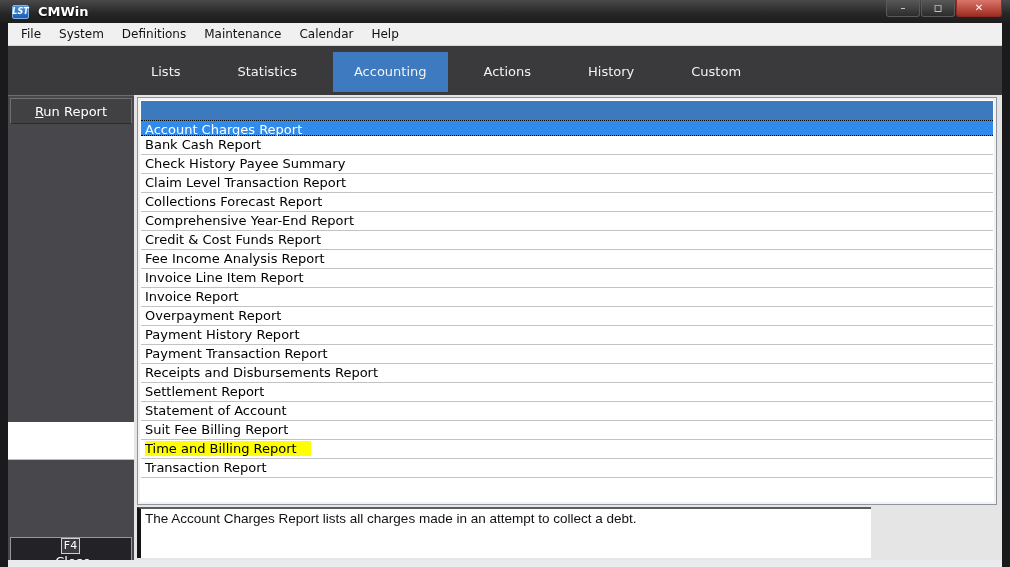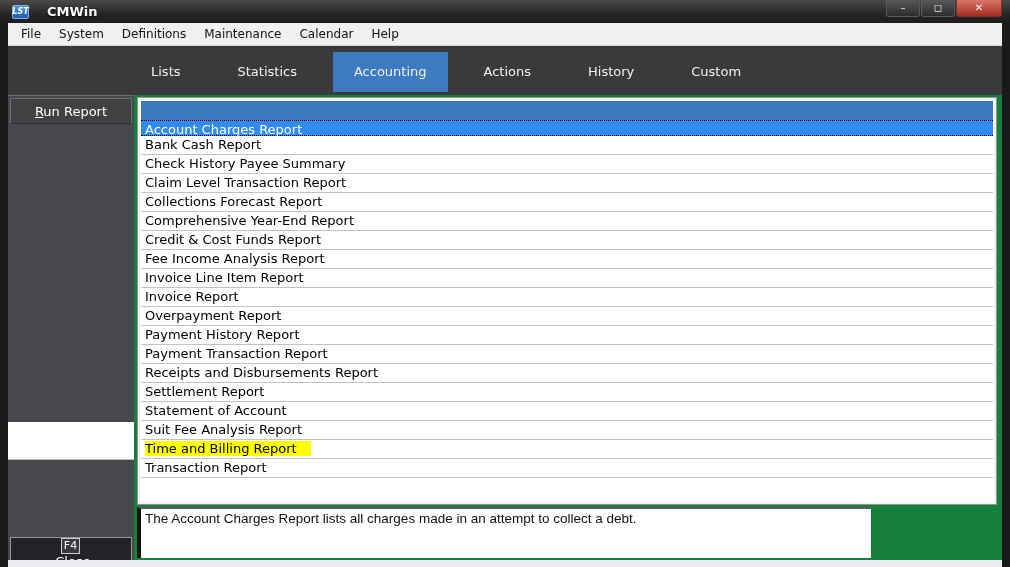--- a/index.html
+++ b/index.html
@@ -12,21 +12,21 @@
   .titlebar {
     position:absolute; left:0; top:0; width:1010px; height:23px;
     background:linear-gradient(#4a4a4a, #262626 60%, #1d1d1d);
     display:flex; align-items:center; padding-left:12px;
   }
   .app-icon {
     width:17px; height:14px; border-radius:2px;
     background:linear-gradient(#4d8fd6,#1d5fae);
     color:#fff; font-style:italic; font-weight:bold; font-size:8px;
     display:flex; align-items:center; justify-content:center;
-    border:1px solid #7fb2e8; margin-right:18px;
+    border:1px solid #7fb2e8; margin-right:9px;
   }
   .title-text { color:#fff; font-size:13px; font-weight:bold; text-shadow:0 1px 2px #000; }
   .win-controls { position:absolute; right:8px; top:0; display:flex; }
   .win-btn {
     width:34px; height:17px; margin-left:1px;
     border:1px solid #5a5a5a; border-top:none;
     border-radius:0 0 3px 3px;
     background:linear-gradient(#585858,#2c2c2c);
     color:#e8e8e8; font-size:10px; line-height:15px; text-align:center;
     cursor:default;
@@ -50,21 +50,21 @@
     position:absolute; left:8px; top:46px; width:994px; height:49px;
     background:#3a3a3c; display:flex; align-items:center; padding-left:122px;
   }
   .tab {
     color:#f2f2f2; font-size:13px; height:40px; margin-top:2px;
     display:flex; align-items:center; padding:0 21px; margin-right:15px;
   }
   .tab.active { background:#3d7abf; }
 
   
-  .content { position:absolute; left:8px; top:95px; width:994px; height:465px; background:#15803d; }
+  .content { position:absolute; left:8px; top:95px; width:994px; height:465px; background:#e5e5e5; }
 
   .sidebar { position:absolute; left:0; top:0; width:126px; height:465px; background:#48484c; border-top:1px solid #6d6d70; }
   .run-report-btn {
     position:absolute; left:2px; top:2px; width:122px; height:26px;
     background:#414144; border:1px solid #6f6f72; border-bottom-color:#2c2c2e;
     color:#fff; font-size:13px; display:flex; align-items:center; justify-content:center;
   }
   .run-report-btn u { text-decoration:underline; }
   .sidebar-white-band { position:absolute; left:0; top:326px; width:126px; height:38px; background:#ffffff; border-bottom:1px solid #bdbdbd; }
   .close-btn {
@@ -200,21 +200,21 @@
           <div class="report-row">
             <span class="row-text">Receipts and Disbursements Report</span>
           </div>
           <div class="report-row">
             <span class="row-text">Settlement Report</span>
           </div>
           <div class="report-row">
             <span class="row-text">Statement of Account</span>
           </div>
           <div class="report-row">
-            <span class="row-text">Suit Fee Analysis Report</span>
+            <span class="row-text">Suit Fee Billing Report</span>
           </div>
           <div class="report-row">
             <span class="row-text hl">Time and Billing Report</span>
           </div>
           <div class="report-row">
             <span class="row-text">Transaction Report</span>
           </div>
         </div>
     </div>
 

